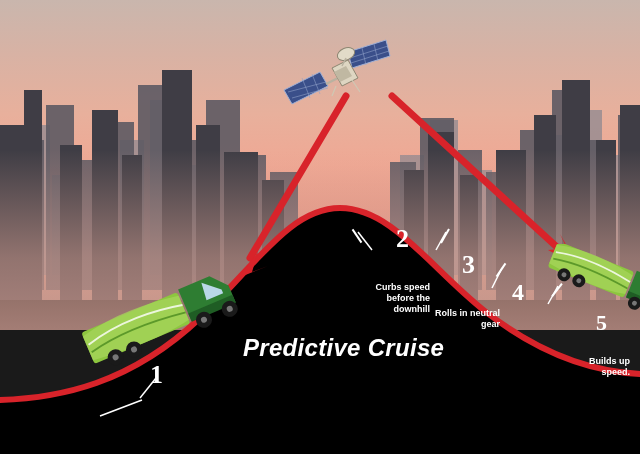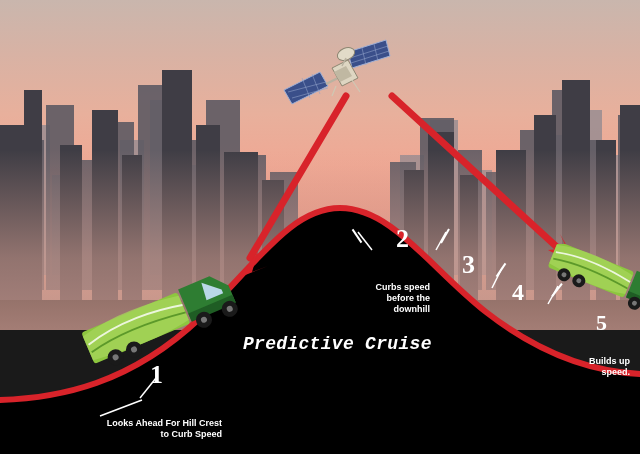--- a/index.html
+++ b/index.html
@@ -87,24 +87,24 @@
     width: 2px;
     height: 16px;
   }
 
   
   .headline {
     position: absolute;
     left: 243px;
     top: 334px;
     color: #ffffff;
-    font-family: Liberation Mono, monospace;
+    font-family: Liberation Sans, sans-serif;
     font-style: italic;
     font-weight: bold;
-    font-size: 18px;
+    font-size: 24px;
     letter-spacing: .3px;
   }
   .body {
     position: absolute;
     left: 243px;
     top: 362px;
     width: 230px;
     color: #f2f2f2;
     font-size: 9.5px;
     line-height: 12.5px;
@@ -278,23 +278,23 @@
   <div class="tick" style="left:444px; top:228px; transform:rotate(30deg);"></div>
   <div class="tick" style="left:500px; top:262px; transform:rotate(34deg);"></div>
   <div class="tick" style="left:556px; top:282px; transform:rotate(38deg);"></div>
 
   <div class="num" style="left:150px; top:362px; font-size:26px;">1</div>
   <div class="num" style="left:396px; top:226px; font-size:26px;">2</div>
   <div class="num" style="left:462px; top:252px; font-size:26px;">3</div>
   <div class="num" style="left:512px; top:280px; font-size:24px;">4</div>
   <div class="num" style="left:596px; top:312px; font-size:22px;">5</div>
 
-  <div class="callout" style="left:92px; top:418px; width:130px; white-space:pre-line;">Looks Ahead For Hill Crest
-to Curb Speed</div>
   <div class="callout" style="left:366px; top:282px; width:64px; white-space:pre-line;">Curbs speed
 before the
 downhill</div>
+  <div class="callout" style="left:428px; top:308px; width:72px; white-space:pre-line;">Rolls in neutral
+gear</div>
   <div class="callout" style="left:578px; top:356px; width:52px; white-space:pre-line;">Builds up
 speed.</div>
 
   <div class="headline">Predictive Cruise</div>
 
 </div>
 
 </body></html>

